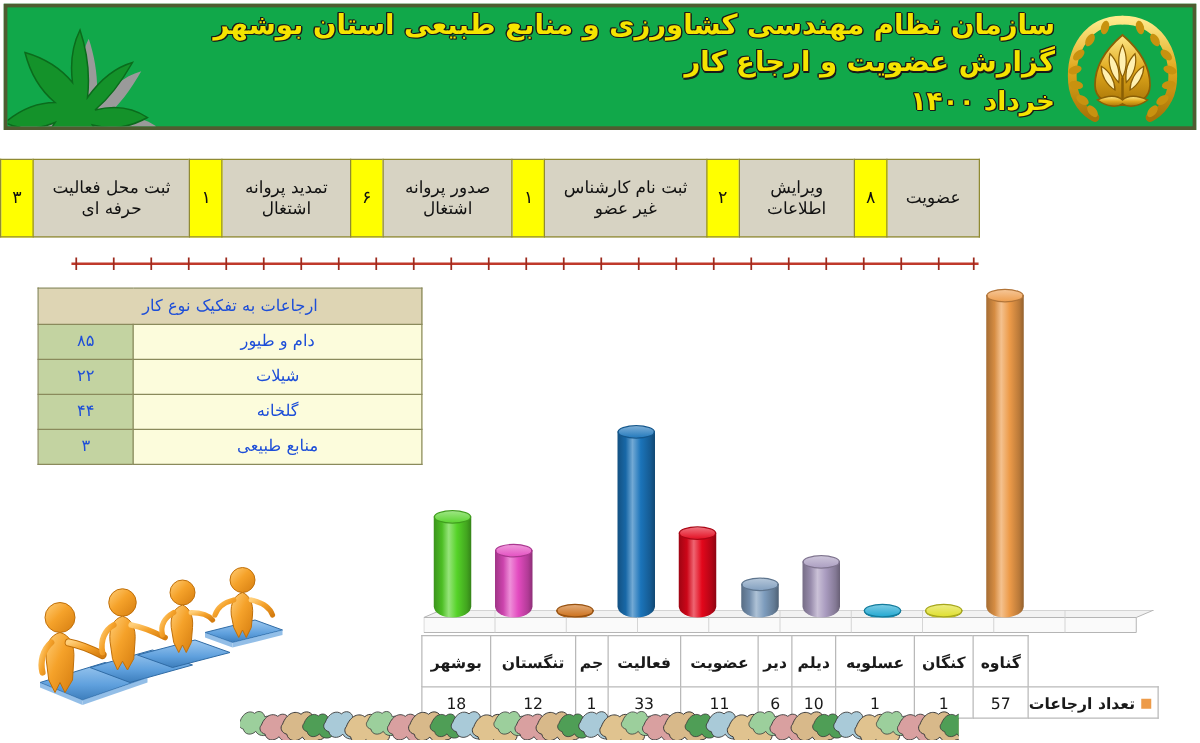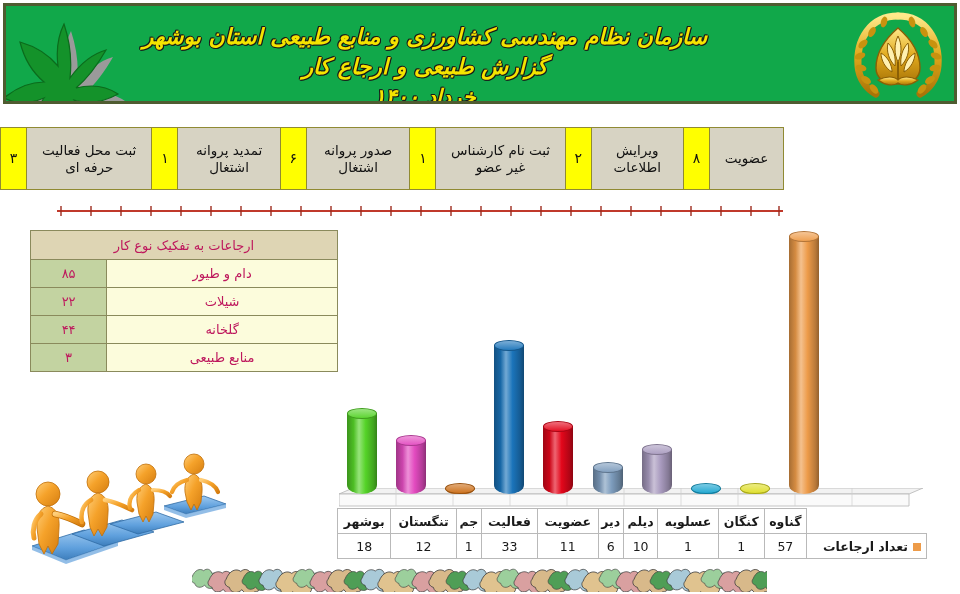--- a/index.html
+++ b/index.html
@@ -26,24 +26,23 @@
   }
   #header-inner {
     position: absolute; inset: 0;
     background: #11a84a;
   }
   #logo {
     position: absolute; right: 8px; top: 4px;
     width: 96px; height: 94px;
   }
   #title-block {
-    position: absolute; left: 0; right: 110px; top: 16px;
-    text-align: center;
+    position: absolute; left: 0; right: 110px; top: 0;
+    text-align: right;
     direction: rtl;
-    font-style: italic;
   }
   .title-line {
     color: #f5e400;
     font-weight: bold;
     letter-spacing: 0px;
     text-shadow:
       1px 0 0 #1a1a1a, -1px 0 0 #1a1a1a,
       0 1px 0 #1a1a1a, 0 -1px 0 #1a1a1a,
       1px 1px 0 #1a1a1a, -1px -1px 0 #1a1a1a;
     white-space: nowrap;
@@ -96,21 +95,21 @@
     position: absolute; right: 622px; top: 230px;
     width: 308px;
     border-collapse: collapse;
     direction: rtl;
     border: 1px solid #8a8a5c;
   }
   #type-table td {
     border: 1px solid #8a8a5c;
     height: 28px;
     font-size: 13px;
-    color: #be185d;
+    color: #1d4ed8;
     text-align: center;
     vertical-align: middle;
     padding: 0 16px;
   }
   #type-table td.hdr {
     background: #ded5b4;
     font-size: 13px;
     height: 29px;
   }
   #type-table td.name {
@@ -170,30 +169,29 @@
     direction: rtl;
     font-size: 12px;
   }
   #chart-table td {
     border: 1px solid #b9b9b9;
     text-align: center;
     vertical-align: middle;
     color: #1a1a1a;
     background: #ffffff;
   }
-  #chart-table tr.cats td { height: 25px; font-size: 12.5px; font-weight: bold; }
+  #chart-table tr.cats td { height: 41px; font-size: 12.5px; font-weight: bold; }
   #chart-table tr.vals td { height: 25px; font-size: 12.5px; }
   #chart-table td.legend-cell {
     width: 98px;
     text-align: right;
     padding-right: 5px;
     font-size: 11.5px;
     font-weight: bold;
     white-space: nowrap;
-    padding-left: 16px;
   }
   #chart-table td.legend-blank { border: none; background: transparent; }
   .legend-swatch {
     display: inline-block;
     width: 8px; height: 8px;
     background: #ed9b49;
     margin-left: 5px;
     vertical-align: middle;
   }
 
@@ -206,21 +204,21 @@
 </head>
 <body>
 
 <div id="page">
 
   <div id="header">
     <div id="header-inner"></div>
 
     <div id="title-block">
       <div class="title-line" id="title-line-1">سازمان نظام مهندسی کشاورزی و منابع طبیعی استان بوشهر</div>
-      <div class="title-line" id="title-line-2">گزارش طبیعی و ارجاع کار</div>
+      <div class="title-line" id="title-line-2">گزارش عضویت و ارجاع کار</div>
       <div class="title-line" id="title-line-3">خرداد ۱۴۰۰</div>
     </div>
 
     <svg id="logo" viewBox="0 0 96 94">
       <defs>
         <linearGradient id="goldg" x1="0" y1="0" x2="0" y2="1">
           <stop offset="0%" stop-color="#ffe98a"></stop>
           <stop offset="50%" stop-color="#e0a81c"></stop>
           <stop offset="100%" stop-color="#a87407"></stop>
         </linearGradient>

